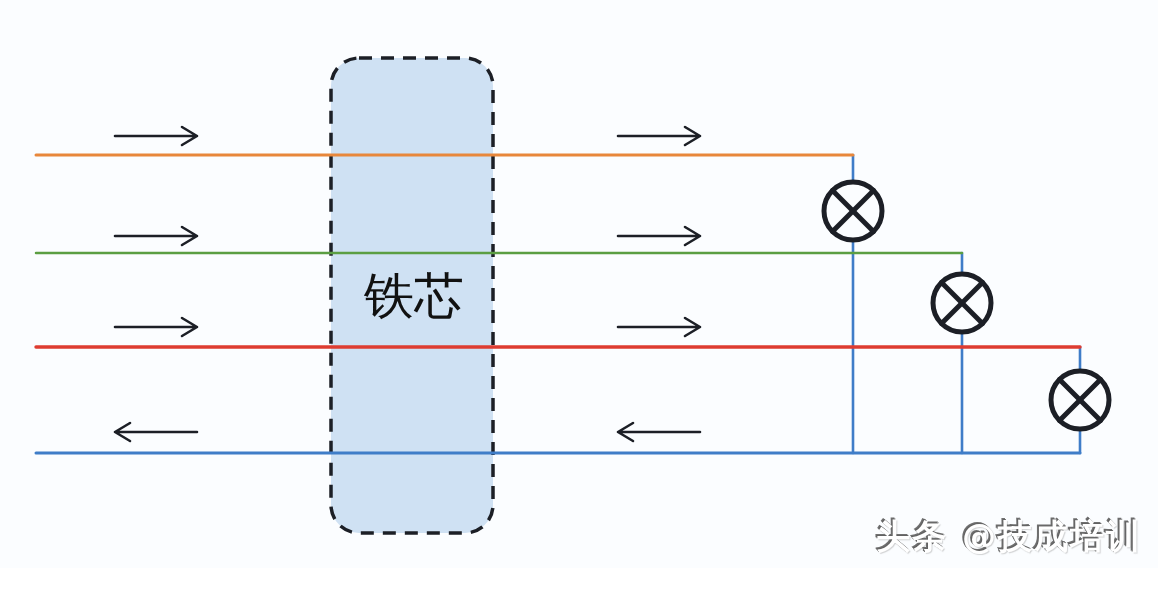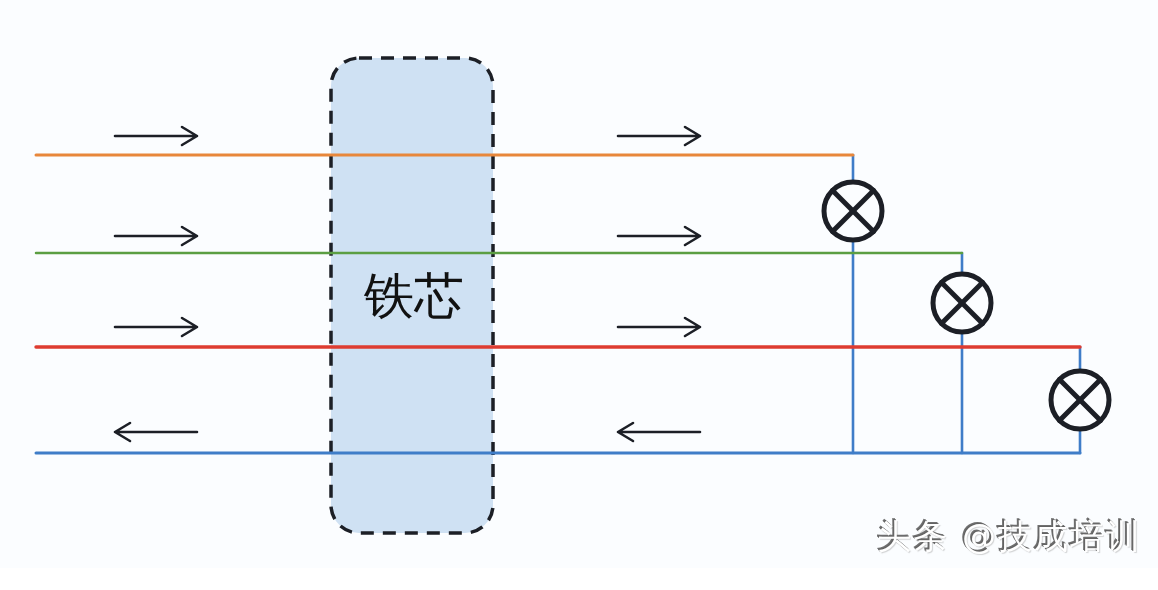--- a/index.html
+++ b/index.html
@@ -23,21 +23,21 @@
     font-family: "DejaVu Sans", "Liberation Sans", sans-serif;
     font-size: 50px;
     font-weight: 500;
     fill: #111111;
   }
   .watermark {
     position: absolute;
     right: 16px;
     bottom: 8px;
     font-size: 34px;
-    font-weight: 400;
+    font-weight: 700;
     letter-spacing: 2px;
     color: #ffffff;
     text-shadow:
       -2px -2px 0 rgba(96,96,96,0.9),
       -1px -1px 0 rgba(96,96,96,0.9),
        1px  1px 1px rgba(160,160,160,0.45);
     user-select: none;
   }
 </style>
 </head>

